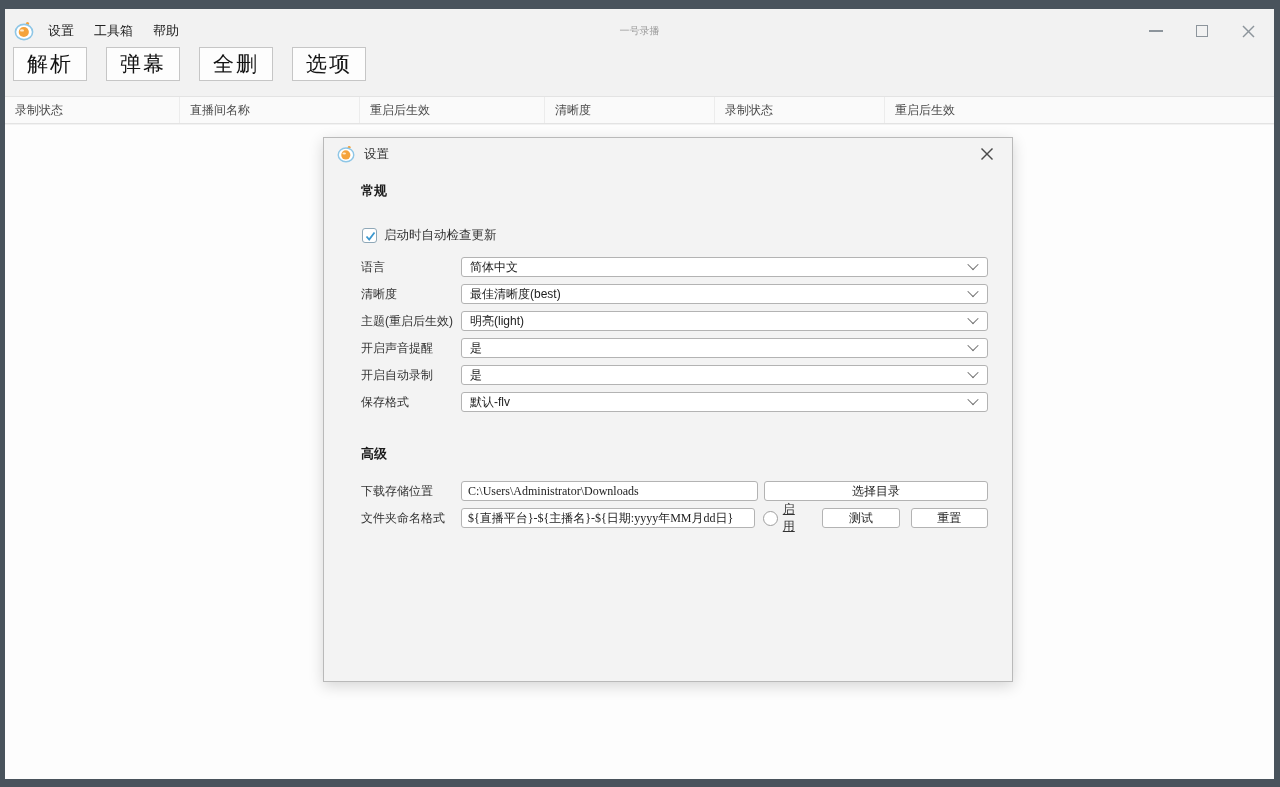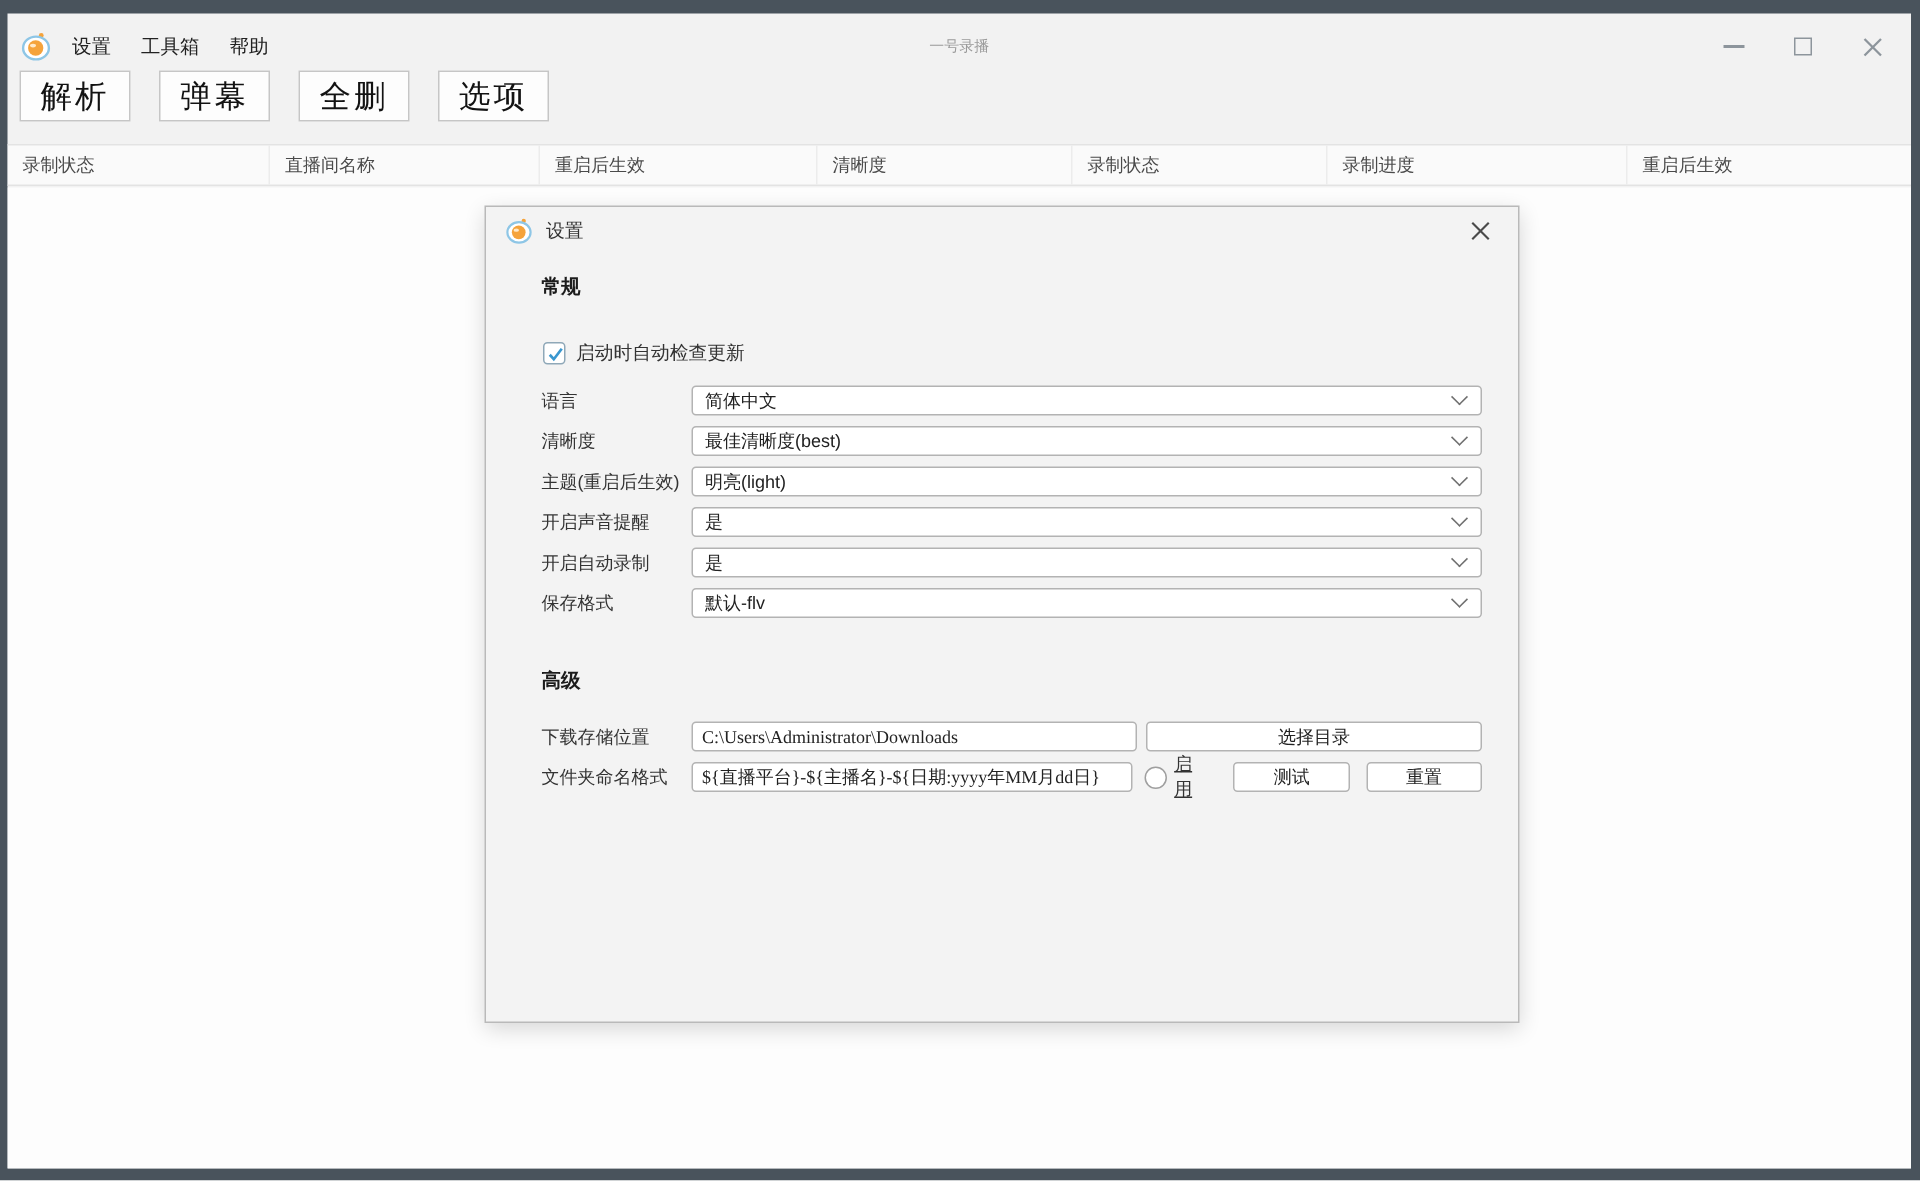--- a/index.html
+++ b/index.html
@@ -130,21 +130,20 @@
       <button class="tool-btn">全删</button>
       <button class="tool-btn">选项</button>
     </div>
 
     <div class="table-header">
       <div class="th" style="width:175px">录制状态</div>
       <div class="th" style="width:180px">直播间名称</div>
       <div class="th" style="width:185px">重启后生效</div>
       <div class="th" style="width:170px">清晰度</div>
       <div class="th" style="width:170px">录制状态</div>
-      <div class="th" style="width:200px">录制进度</div>
       <div class="th">重启后生效</div>
     </div>
 
     <div class="table-body"></div>
 
     <div class="dialog">
       <div class="dlg-titlebar">
         <svg class="app-icon" style="margin-left:0;width:18px;height:18px;" viewBox="0 0 20 20">
           <circle cx="13.5" cy="2.6" r="1.6" fill="#f5a33b"></circle>
           <ellipse cx="10" cy="11" rx="8.6" ry="7.6" fill="#ffffff" stroke="#8ec6e6" stroke-width="1.6"></ellipse>

